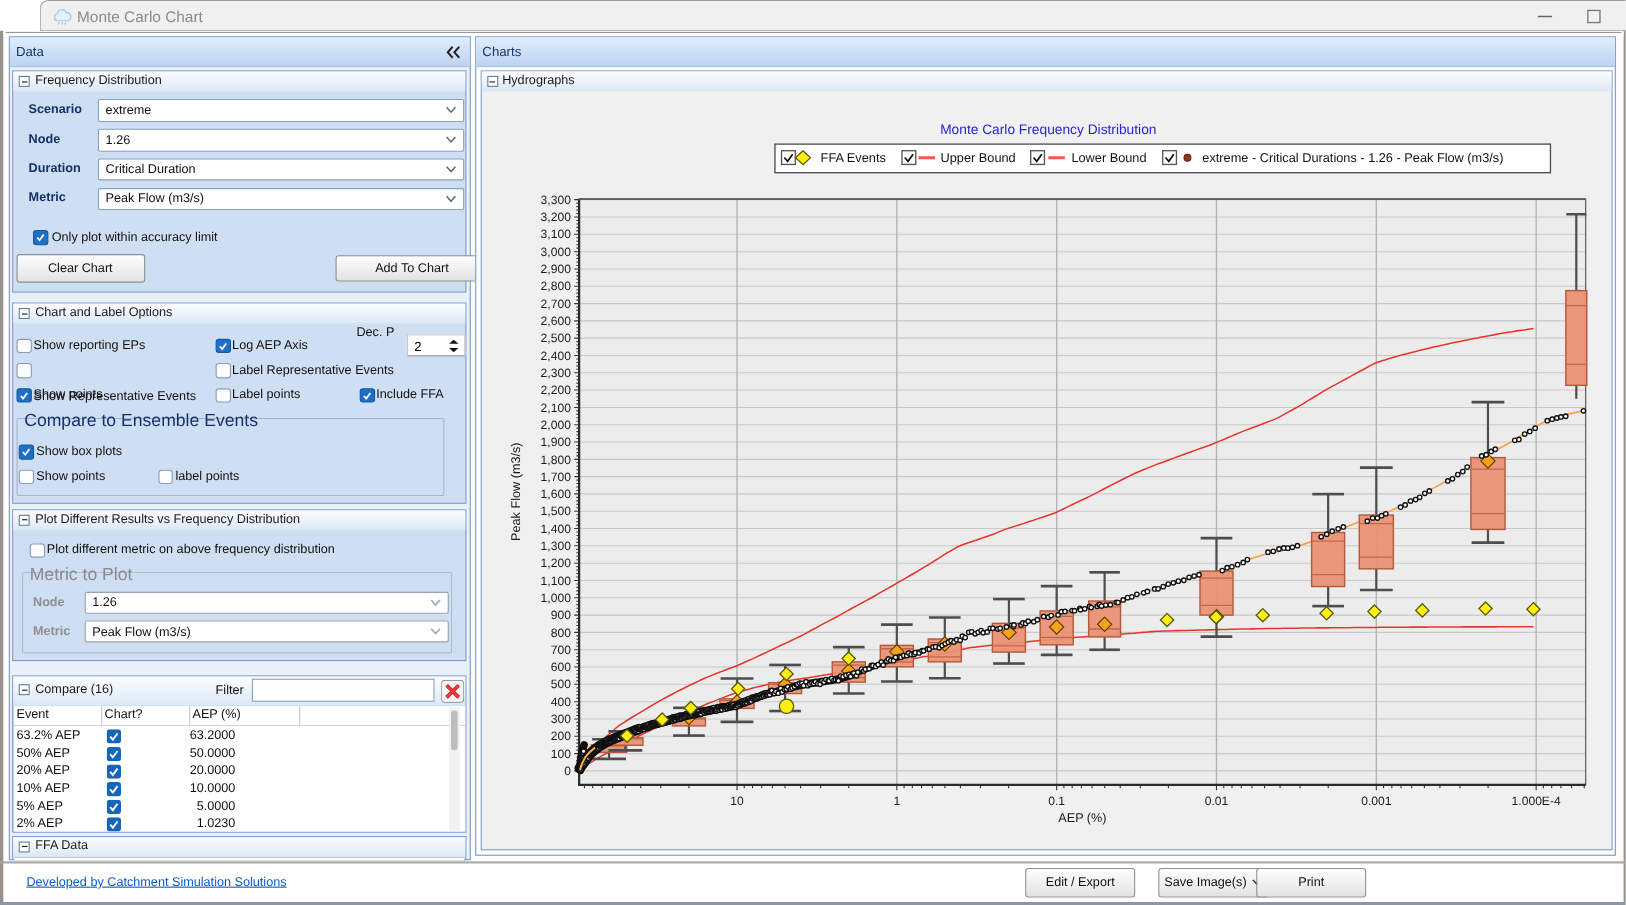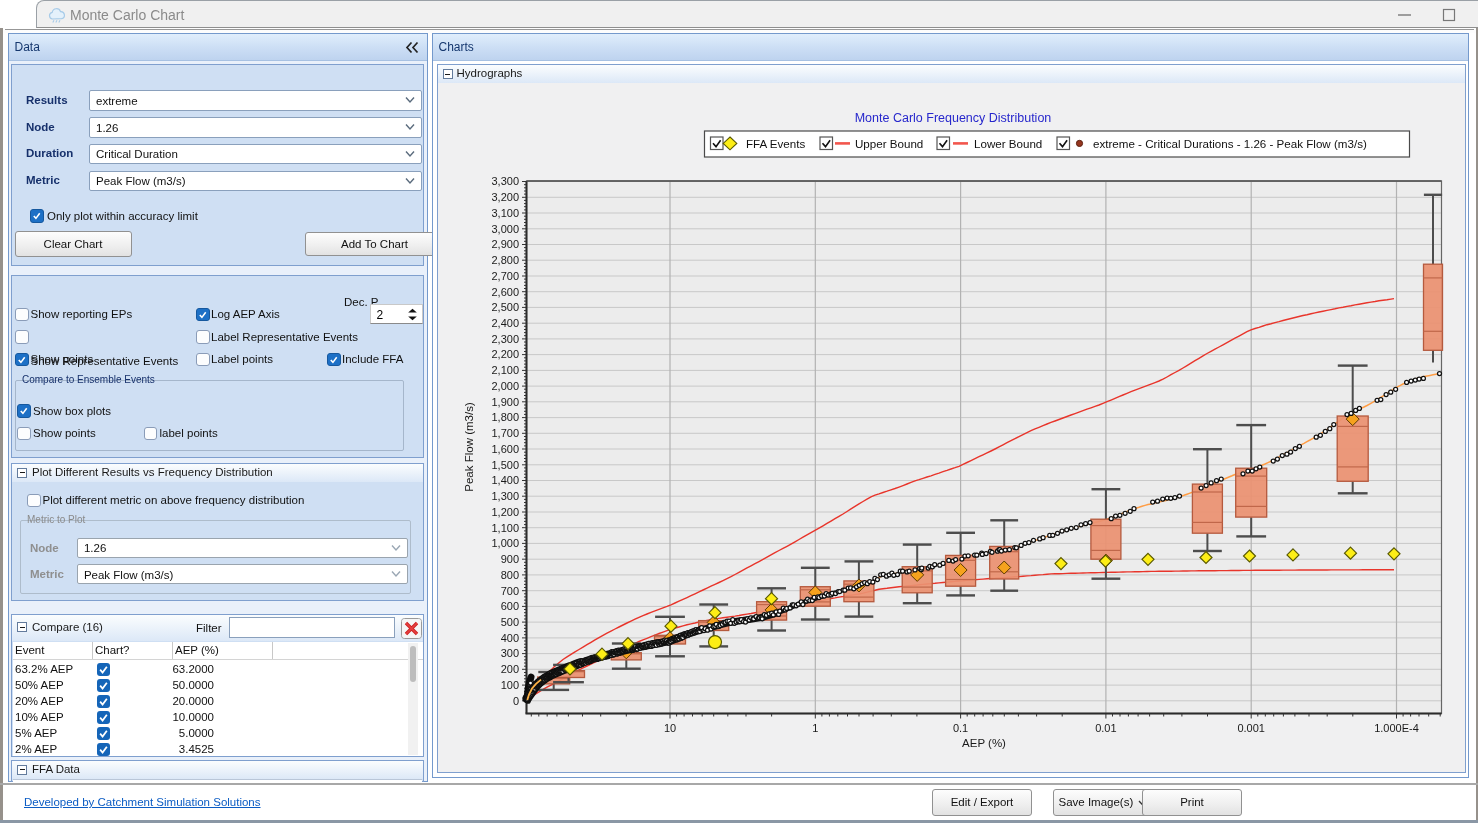--- a/index.html
+++ b/index.html
@@ -33,21 +33,21 @@
 .combo .ar svg { position:absolute; right:5px; top:50%; margin-top:-4px; }
 .combo.dis { border-color:#9aa4ae; }
 .cb { position:absolute; width:13.5px; height:13.5px; background:#fcfdfe;
   border:1px solid #8a9cb8; border-radius:3px; }
 .cbc { position:absolute; width:13.5px; height:13.5px; border-radius:3px;
   background:#1d70c6; border:1px solid #16589e; }
 .cbl { position:absolute; font-size:11.5px; color:#111; white-space:nowrap; }
 .btn { position:absolute; background:linear-gradient(#fdfdfd,#eeeeee 60%,#e2e2e2);
   border:1px solid #919191; border-radius:3px; font-size:11.5px; color:#111; text-align:center; }
 .fs { position:absolute; border:1px solid #a5b6cb; border-radius:2px; }
-.fslg { position:absolute; font-size:10px; background:transparent; padding:0 3px; }
+.fslg { position:absolute; font-size:16px; background:transparent; padding:0 3px; }
 </style>
 </head>
 <body>
 
 <div class="abs" style="left:0;top:28px;width:2.5px;height:792px;background:#96918b"></div>
 <div class="abs" style="left:1475.5px;top:28px;width:2.5px;height:792px;background:#96918b"></div>
 <div class="abs" style="left:0;top:819.5px;width:1478px;height:3.5px;background:#8a97a5"></div>
 <div class="abs" style="left:2.5px;top:28.5px;width:1473px;height:4px;background:#fdfdfd"></div>
 <div class="abs" style="left:4.5px;top:28.5px;width:1469px;height:1.2px;background:#979797"></div>
 
@@ -67,21 +67,25 @@
 <div class="panel" style="left:7.5px;top:33px;width:420px;height:749px;">
  <div class="phead">
       <span>Data</span>
    <svg class="abs" style="right:8px;top:7px" width="14" height="13" viewBox="0 0 14 13">
      <path d="M6.5 1.5 L2 6.5 L6.5 11.5 M12.5 1.5 L8 6.5 L12.5 11.5" stroke="#222" stroke-width="1.7" fill="none"></path>
    </svg>
  </div>
 </div>
 
 <div class="grp" style="left:11px;top:64px;width:413px;height:202px;">
- <div class="lbl" style="left:14px;top:28.5px;">Results</div>
+ <div class="ghead">
+      <div class="gicon"></div>
+      <div class="t">Frequency Distribution</div>
+    </div>
+ <div class="lbl" style="left:14px;top:28.5px;">Scenario</div>
  <div class="combo" style="left:77px;top:25px;width:333px;height:20.5px;">
       <span class="v">extreme</span>
    <span class="ar">
         <svg width="10" height="8" viewBox="0 0 10 8">
           <path d="M1 1.5 L5 6 L9 1.5" stroke="#5a6b7d" stroke-width="1.4" fill="none"></path>
         </svg>
       </span>
     </div>
  <div class="lbl" style="left:14px;top:55.5px;">Node</div>
  <div class="combo" style="left:77px;top:52px;width:333px;height:20.5px;">
@@ -113,28 +117,32 @@
  <svg class="cbc" style="left:18px;top:144px" width="13.5" height="13.5" viewBox="0 0 14 14">
       <rect width="14" height="14" rx="3" fill="#1d70c6"></rect>
       <path d="M3.4 7.2 l2.6 3 4.6-6.2" stroke="#fff" stroke-width="1.9" fill="none"></path>
     </svg>
  <div class="cbl" style="left:35px;top:144.5px;">Only plot within accuracy limit</div>
  <div class="btn" style="left:2.5px;top:166px;width:117px;height:26px;line-height:24px;">Clear Chart</div>
  <div class="btn" style="left:293px;top:167px;width:139px;height:24px;line-height:22px;">Add To Chart</div>
 </div>
 
 <div class="grp" style="left:11px;top:275px;width:413px;height:183px;">
+ <div class="ghead">
+      <div class="gicon"></div>
+      <div class="t">Chart and Label Options</div>
+    </div>
  <div class="cb" style="left:3.3px;top:31.8px;"></div>
  <div class="cbl" style="left:18.5px;top:32px;">Show reporting EPs</div>
  <svg class="cbc" style="left:184px;top:31.8px" width="13.5" height="13.5" viewBox="0 0 14 14">
       <rect width="14" height="14" rx="3" fill="#1d70c6"></rect>
       <path d="M3.4 7.2 l2.6 3 4.6-6.2" stroke="#fff" stroke-width="1.9" fill="none"></path>
     </svg>
  <div class="cbl" style="left:199px;top:32px;">Log AEP Axis</div>
- <div class="cbl" style="left:312px;top:20px;margin-left:20px;">Dec. P</div>
+ <div class="cbl" style="left:312px;top:20px;">Dec. P</div>
  <div class="abs" style="left:357.5px;top:28px;width:53.5px;height:19.5px;background:#fff;border:1px solid #c8c8c8;border-bottom:1.4px solid #8a8a8a;">
    <div class="abs" style="left:6px;top:2.5px;font-size:12px;">2</div>
    <svg class="abs" style="right:3px;top:1.5px" width="13" height="15" viewBox="0 0 13 15">
         <path d="M2.2 5.6 L6.5 1.8 L10.8 5.6 Z" fill="#111"></path>
         <path d="M2.2 9.4 L6.5 13.2 L10.8 9.4 Z" fill="#111"></path>
       </svg>
  </div>
  <div class="cb" style="left:3.3px;top:54.2px;"></div>
  <div class="cbl" style="left:18.5px;top:54.5px;margin-top:24px;">Show Representative Events</div>
  <div class="cb" style="left:184px;top:54.2px;"></div>
@@ -242,21 +250,21 @@
 <svg class="abs" style="left:84px;top:84.5px" width="13" height="13" viewBox="0 0 14 14">
         <rect width="14" height="14" rx="3.2" fill="#1565b8"></rect>
         <path d="M3.4 7.2 l2.6 3 4.6-6.2" stroke="#fff" stroke-width="1.9" fill="none"></path>
       </svg>
 <div class="abs" style="left:120px;top:85.0px;width:81px;text-align:right;">5.0000</div>
 <div class="abs" style="left:2px;top:101.0px;">2% AEP</div>
 <svg class="abs" style="left:84px;top:100.5px" width="13" height="13" viewBox="0 0 14 14">
         <rect width="14" height="14" rx="3.2" fill="#1565b8"></rect>
         <path d="M3.4 7.2 l2.6 3 4.6-6.2" stroke="#fff" stroke-width="1.9" fill="none"></path>
       </svg>
-<div class="abs" style="left:120px;top:101.0px;width:81px;text-align:right;">3.4525</div>
+<div class="abs" style="left:120px;top:101.0px;width:81px;text-align:right;">1.0230</div>
    <div class="abs" style="left:395px;top:1px;width:10px;height:112px;background:#f1f1f1;">
      <div class="abs" style="left:2px;top:3px;width:6px;height:36px;background:#bdbdbd;border-radius:3px;"></div>
    </div>
  </div>
 </div>
 
 <div class="grp" style="left:11px;top:759.5px;width:413px;height:22px;padding-left:16px;">
  <div class="ghead">
       <div class="gicon"></div>
       <div class="t">FFA Data</div>

